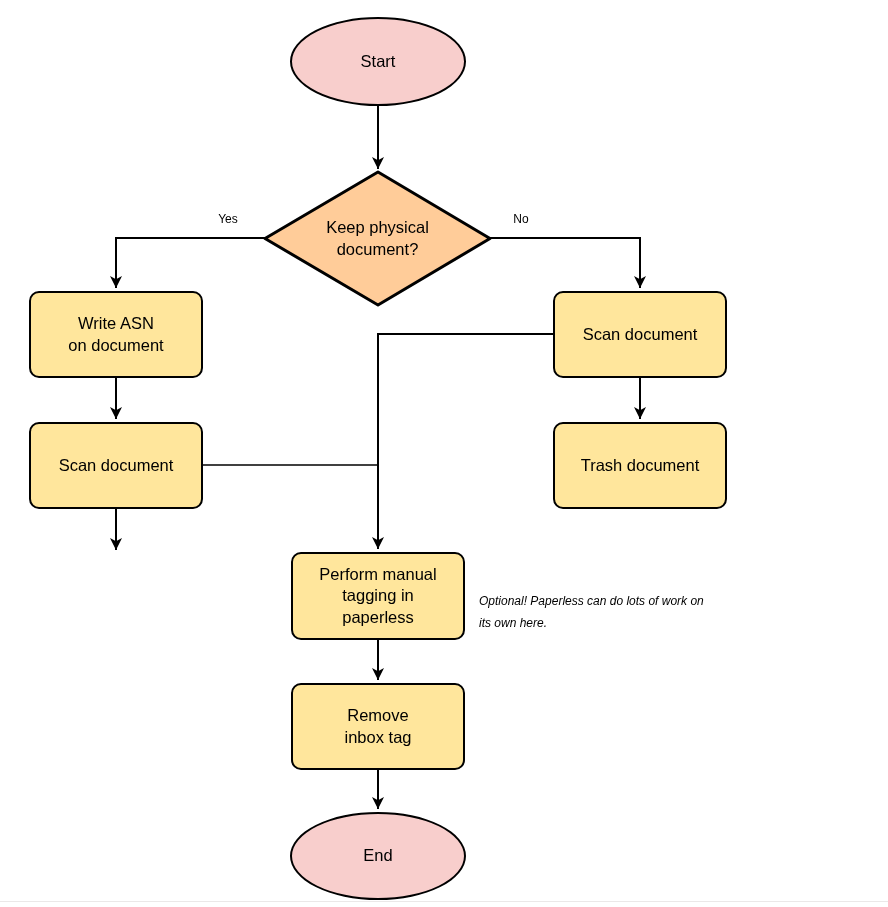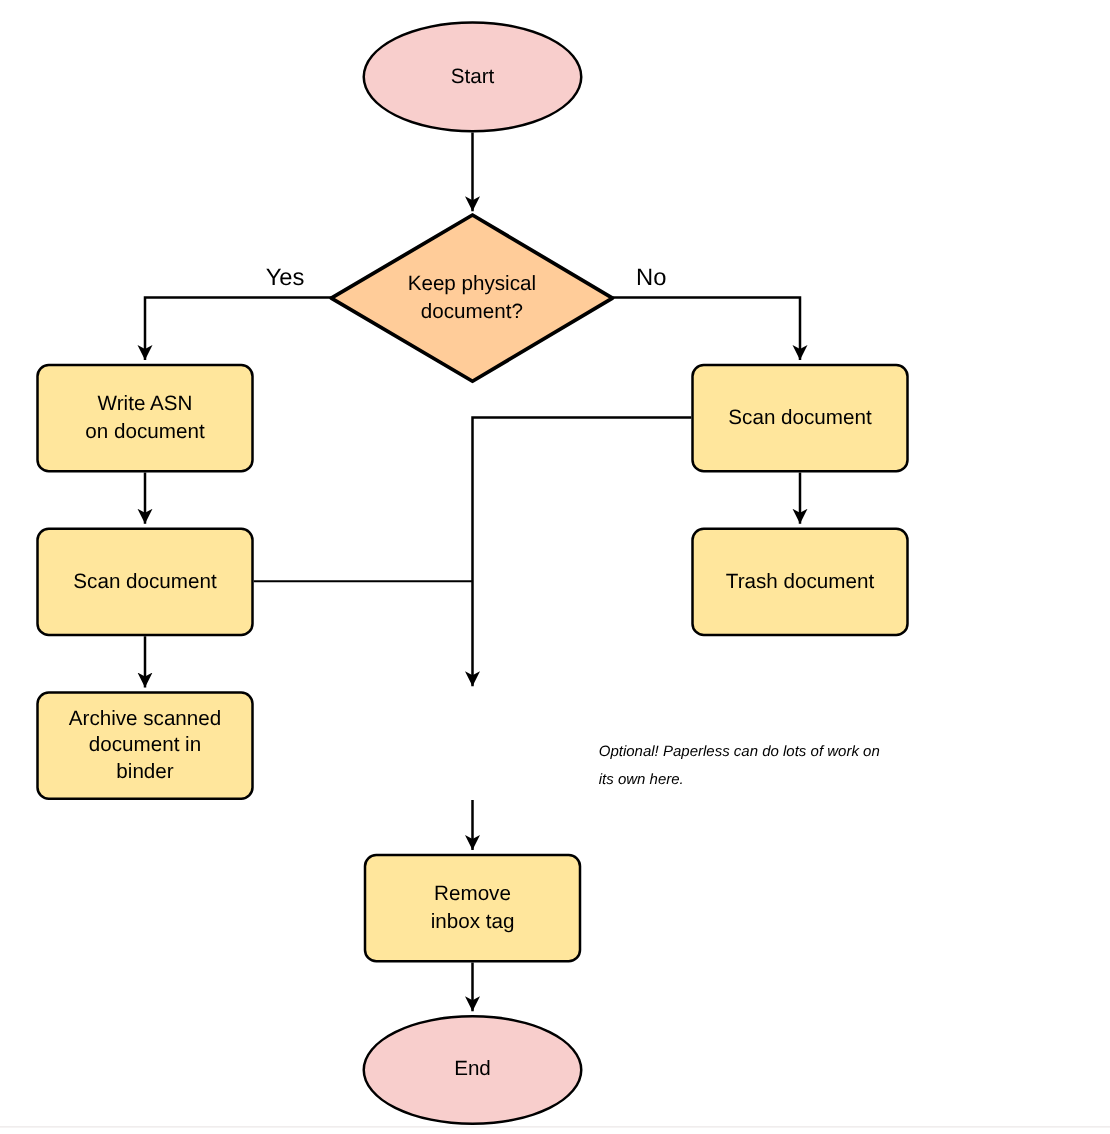--- a/index.html
+++ b/index.html
@@ -42,21 +42,21 @@
     background: #F8CECC;
     border: 2.5px solid #000000;
     border-radius: 50%;
   }
   .decision-label {
     background: transparent;
     border: none;
   }
   .edge-label {
     position: absolute;
-    font-size: 19px;
+    font-size: 12px;
     color: #000000;
     text-align: center;
   }
   .note {
     position: absolute;
     left: 479px;
     top: 590px;
     width: 405px;
     font-size: 12px;
     font-style: italic;
@@ -114,34 +114,34 @@
 
   <div class="node process" style="left:29px; top:291px; width:174px; height:87px;">
     <span>Write ASN
 on document</span>
   </div>
 
   <div class="node process" style="left:29px; top:422px; width:174px; height:87px;">
     <span>Scan document</span>
   </div>
 
-  <div class="node process" style="left:29px; top:553px; width:174px; height:87px;">
-    <span>Archive scanned
-document in
-binder</span>
-  </div>
 
   <div class="node process" style="left:553px; top:291px; width:174px; height:87px;">
     <span>Scan document</span>
   </div>
 
   <div class="node process" style="left:553px; top:422px; width:174px; height:87px;">
     <span>Trash document</span>
   </div>
 
+  <div class="node process" style="left:291px; top:552px; width:174px; height:88px;">
+    <span>Perform manual
+tagging in
+paperless</span>
+  </div>
 
   <div class="note">Optional! Paperless can do lots of work on
 its own here.</div>
 
   <div class="node terminator" style="left:290px; top:812px; width:176px; height:88px;">
     <span>End</span>
   </div>
 
   <div class="node process" style="left:291px; top:683px; width:174px; height:87px;">
     <span>Remove

